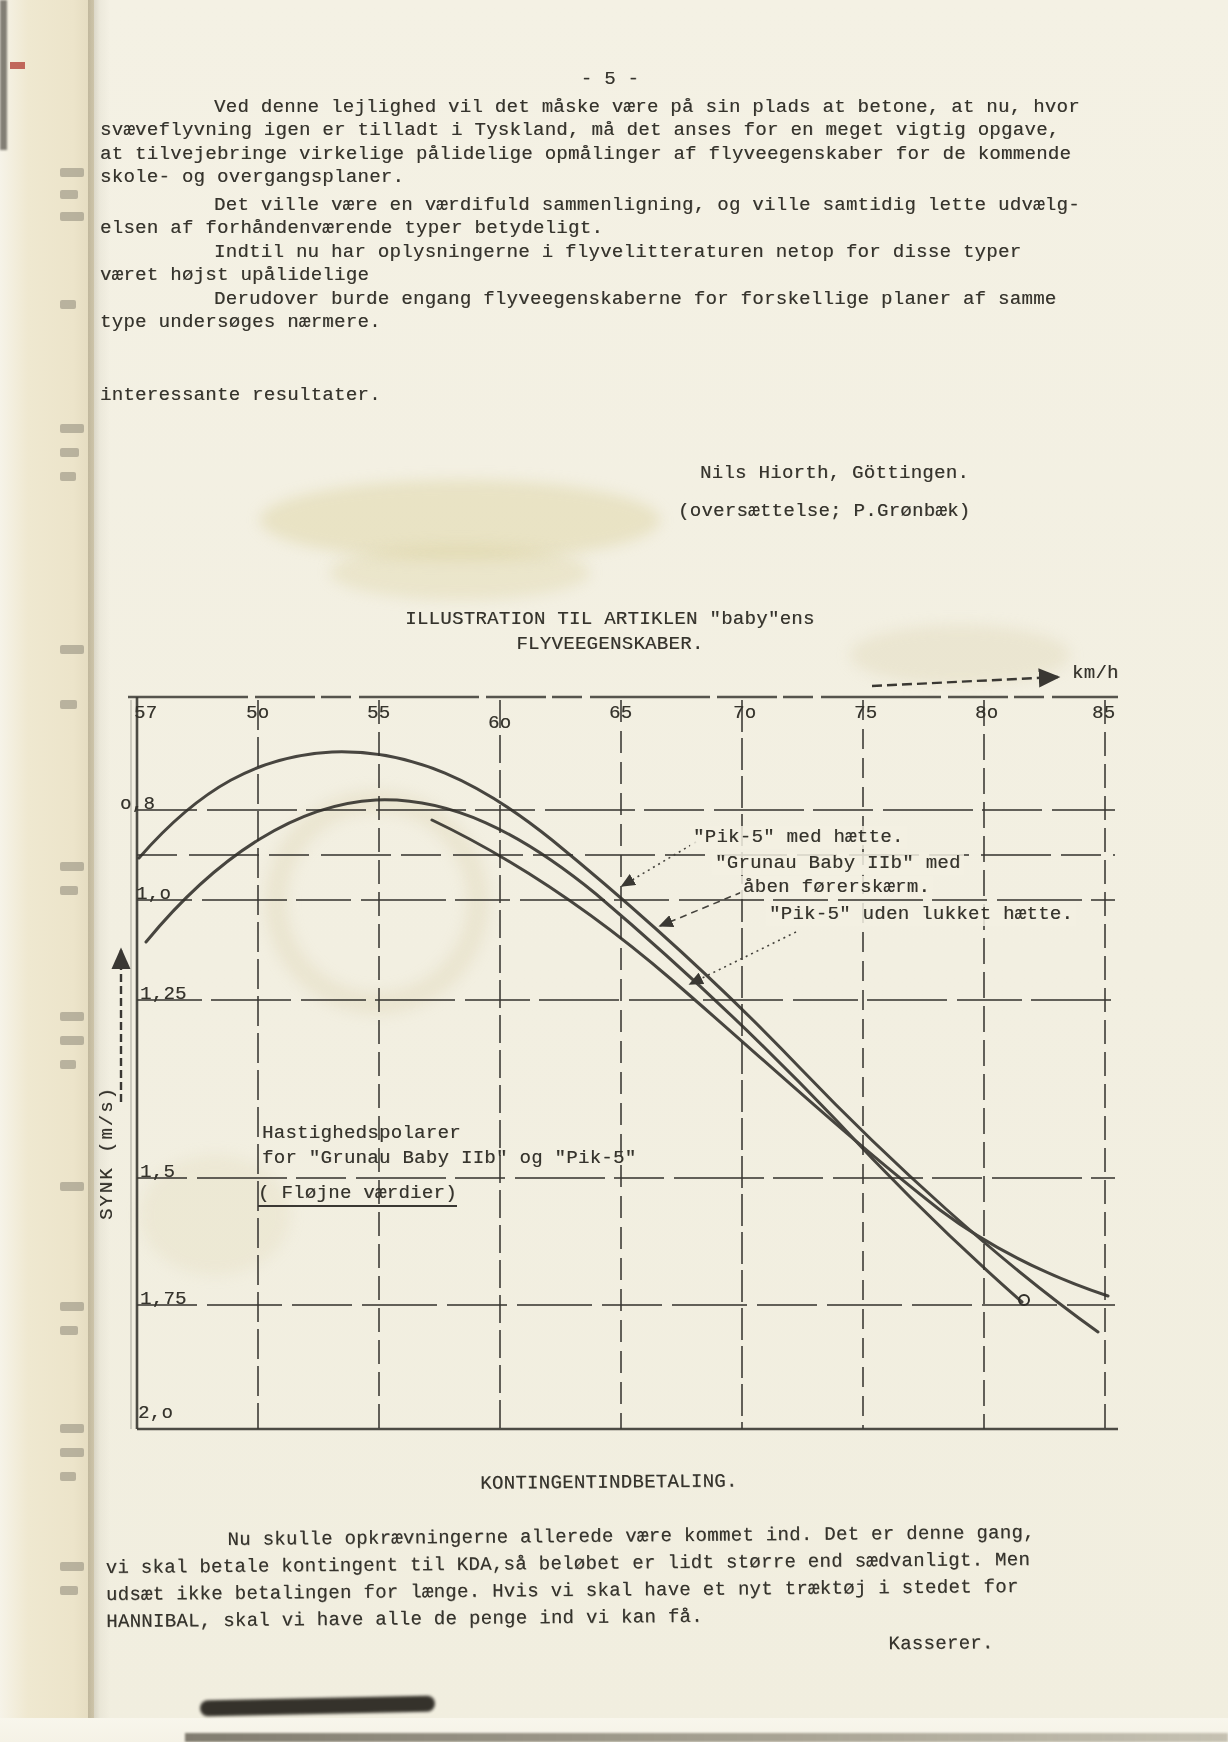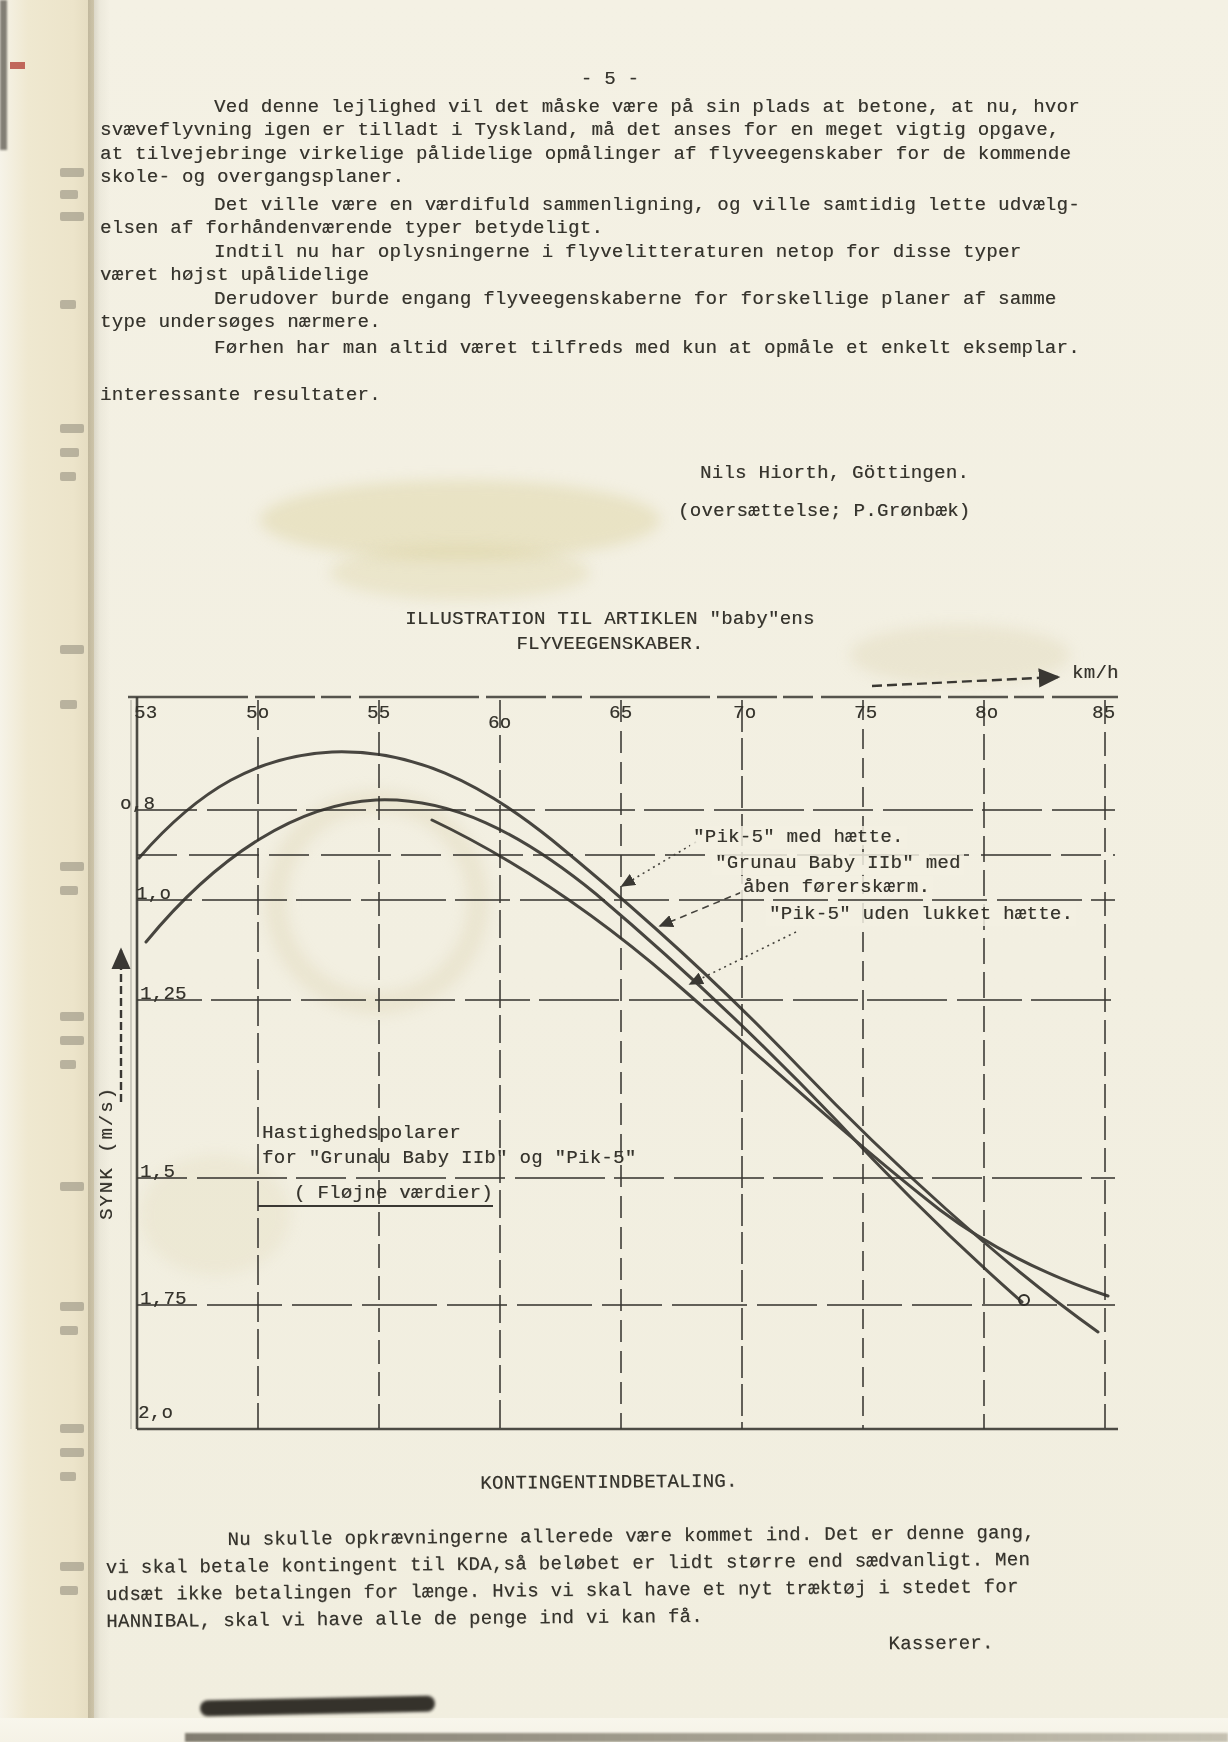--- a/index.html
+++ b/index.html
@@ -35,21 +35,21 @@
   .g3 { left:265px; top:790px; width:180px; height:180px; border:22px solid rgba(210,198,150,0.22); background:transparent; }
   .g4 { left:850px; top:625px; width:220px; height:60px; background:rgba(216,206,165,0.28); }
   .g5 { left:140px; top:1155px; width:150px; height:120px; background:rgba(214,204,160,0.18); }
   
   .line {
     position:absolute; white-space:pre; font-size:19px; line-height:23px;
     letter-spacing:.3px; text-shadow:.4px .4px .6px rgba(48,46,40,.5); z-index:3;
   }
   .center { left:100px; width:1020px; text-align:center; }
   .chart-label { z-index:4; background:rgba(243,240,226,.85); padding:0 3px; }
-  .boxed { border-bottom:2px solid #3a3833;padding-left:36px; }
+  .boxed { border-bottom:2px solid #3a3833; }
   .synk {
     position:absolute; left:96px; top:1220px; font-size:19px; letter-spacing:2px;
     transform:rotate(-90deg); transform-origin:left top; white-space:pre; z-index:3;
     text-shadow:.4px .4px .6px rgba(48,46,40,.5);
   }
   .bottom-block { transform:rotate(-0.5deg); transform-origin:100px 1600px; }
   svg.chart { position:absolute; left:0; top:0; z-index:2; }
   .bottom-smudge {
     position:absolute; left:200px; top:1698px; width:235px; height:16px;
     background:#211e18; border-radius:8px; filter:blur(1.5px); transform:rotate(-1.2deg); opacity:.9;
@@ -108,21 +108,20 @@
   <div class="line" style="left:214px; top:96px">Ved denne lejlighed vil det måske være på sin plads at betone, at nu, hvor</div>
   <div class="line" style="left:100px; top:143px">at tilvejebringe virkelige pålidelige opmålinger af flyveegenskaber for de kommende</div>
   <div class="line" style="left:100px; top:119px">svæveflyvning igen er tilladt i Tyskland, må det anses for en meget vigtig opgave,</div>
   <div class="line" style="left:100px; top:166px">skole- og overgangsplaner.</div>
   <div class="line" style="left:100px; top:217px">elsen af forhåndenværende typer betydeligt.</div>
   <div class="line" style="left:214px; top:194px">Det ville være en værdifuld sammenligning, og ville samtidig lette udvælg-</div>
   <div class="line" style="left:214px; top:241px">Indtil nu har oplysningerne i flyvelitteraturen netop for disse typer</div>
   <div class="line" style="left:100px; top:264px">været højst upålidelige</div>
   <div class="line" style="left:214px; top:288px">Derudover burde engang flyveegenskaberne for forskellige planer af samme</div>
   <div class="line" style="left:100px; top:311px">type undersøges nærmere.</div>
-  <div class="line" style="left:214px; top:337px">Førhen har man altid været tilfreds med kun at opmåle et enkelt eksemplar.</div>
   <div class="line" style="left:100px; top:384px">interessante resultater.</div>
 
   <div class="line" style="left:700px; top:462px">Nils Hiorth, Göttingen.</div>
   <div class="line" style="left:678px; top:500px">(oversættelse; P.Grønbæk)</div>
 
   <div class="line center" style="top:608px">ILLUSTRATION TIL ARTIKLEN "baby"ens</div>
   <div class="line center" style="top:633px">FLYVEEGENSKABER.</div>
 
   <svg class="chart" width="1228" height="1742" viewBox="0 0 1228 1742">
     <defs>
@@ -175,21 +174,21 @@
 
     <g stroke="#44423c" stroke-width="1.6" fill="none">
       <path d="M696,842 L622,886" stroke-dasharray="2 4" marker-end="url(#arr)"></path>
       <path d="M742,892 L660,926" stroke-dasharray="7 5" marker-end="url(#arr)"></path>
       <path d="M796,932 L690,984" stroke-dasharray="2 4" marker-end="url(#arr)"></path>
     </g>
   </svg>
 
   <div class="line" style="left:1072px; top:662px">km/h</div>
 
-  <div class="line" style="left:134px; top:702px">53</div>
+  <div class="line" style="left:134px; top:702px">57</div>
   <div class="line" style="left:246px; top:702px">5o</div>
   <div class="line" style="left:367px; top:702px">55</div>
   <div class="line" style="left:488px; top:712px">6o</div>
   <div class="line" style="left:609px; top:702px">65</div>
   <div class="line" style="left:733px; top:702px">7o</div>
   <div class="line" style="left:854px; top:702px">75</div>
   <div class="line" style="left:975px; top:702px">8o</div>
   <div class="line" style="left:1092px; top:702px">85</div>
 
   <div class="line" style="left:120px; top:793px">o,8</div>

